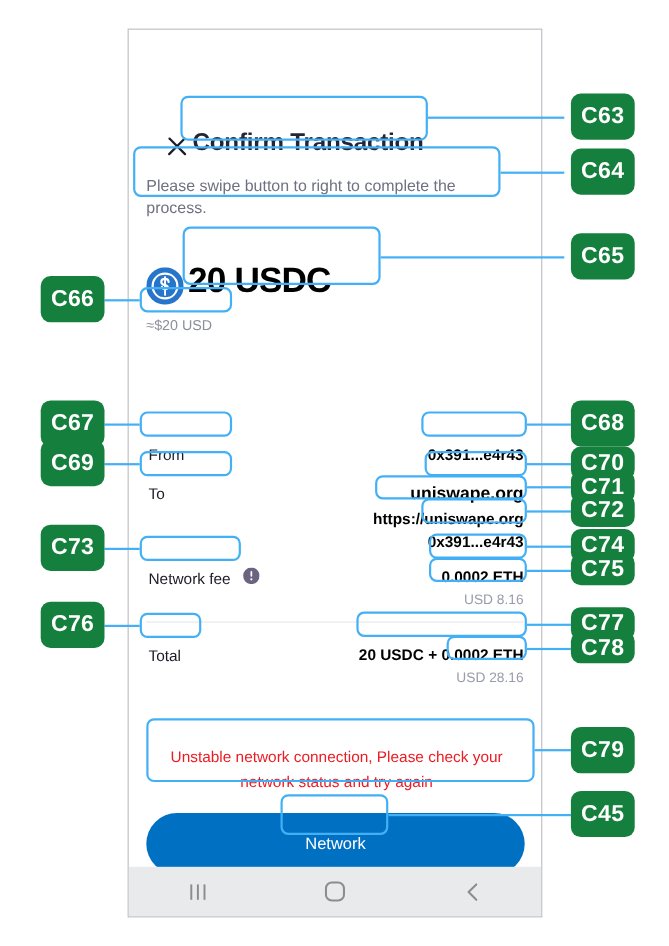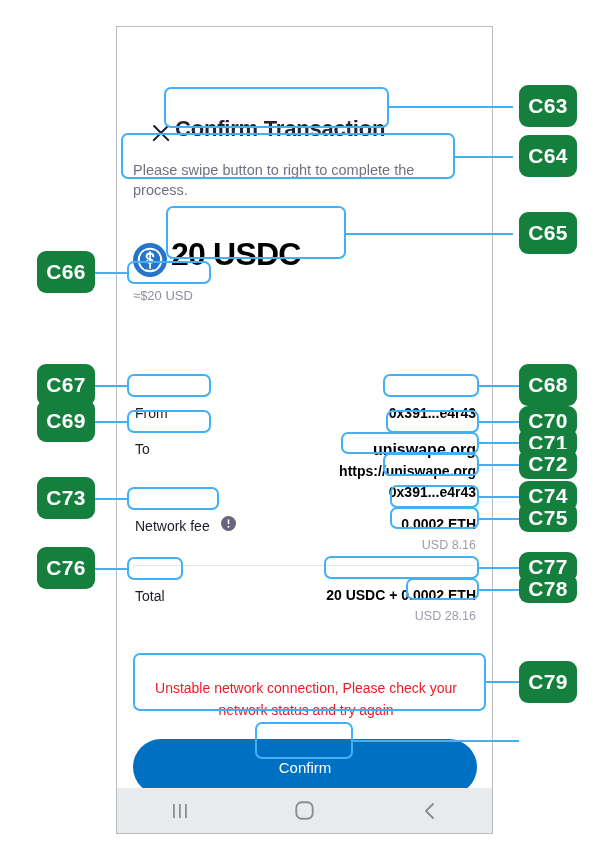--- a/index.html
+++ b/index.html
@@ -188,21 +188,21 @@
 
     <div class="divider d1"></div>
 
     <div class="row-label" style="top:561px;">Total</div>
     <div class="row-value" style="top:560px;">20 USDC + 0.0002 ETH</div>
     <div class="row-sub" style="top:582px;">USD 28.16</div>
 
     <div class="error-msg">Unstable network connection, Please check your network status and try again</div>
 
     <div class="confirm-btn">
-      <div class="confirm-lbl">Confirm</div>
+      <div class="confirm-lbl">Network</div>
     </div>
 
     <div class="navbar">
       <div class="nav-btn">
         <svg width="18" height="16" viewBox="0 0 18 16">
           <rect x="2" y="1" width="1.8" height="14" fill="#8a8d91"></rect>
           <rect x="8" y="1" width="1.8" height="14" fill="#8a8d91"></rect>
           <rect x="14" y="1" width="1.8" height="14" fill="#8a8d91"></rect>
         </svg>
       </div>
@@ -282,14 +282,15 @@
   <div class="ann-box" style="left:406px;top:578px;width:73px;height:22px;"></div>
   <div class="ann-line" style="left:479px;top:589px;width:40px;"></div>
   <div class="badge" style="left:519px;top:574px;width:58px;height:29px;">C78</div>
 
   <div class="ann-box" style="left:133px;top:653px;width:353px;height:58px;"></div>
   <div class="ann-line" style="left:486px;top:681px;width:33px;"></div>
   <div class="badge" style="left:519px;top:661px;width:58px;height:42px;">C79</div>
 
   <div class="ann-box" style="left:255px;top:722px;width:98px;height:37px;"></div>
   <div class="ann-line" style="left:353px;top:740px;width:166px;"></div>
+  <div class="badge" style="left:519px;top:719px;width:58px;height:42px;">C45</div>
 
 </div>
 
 </body></html>

